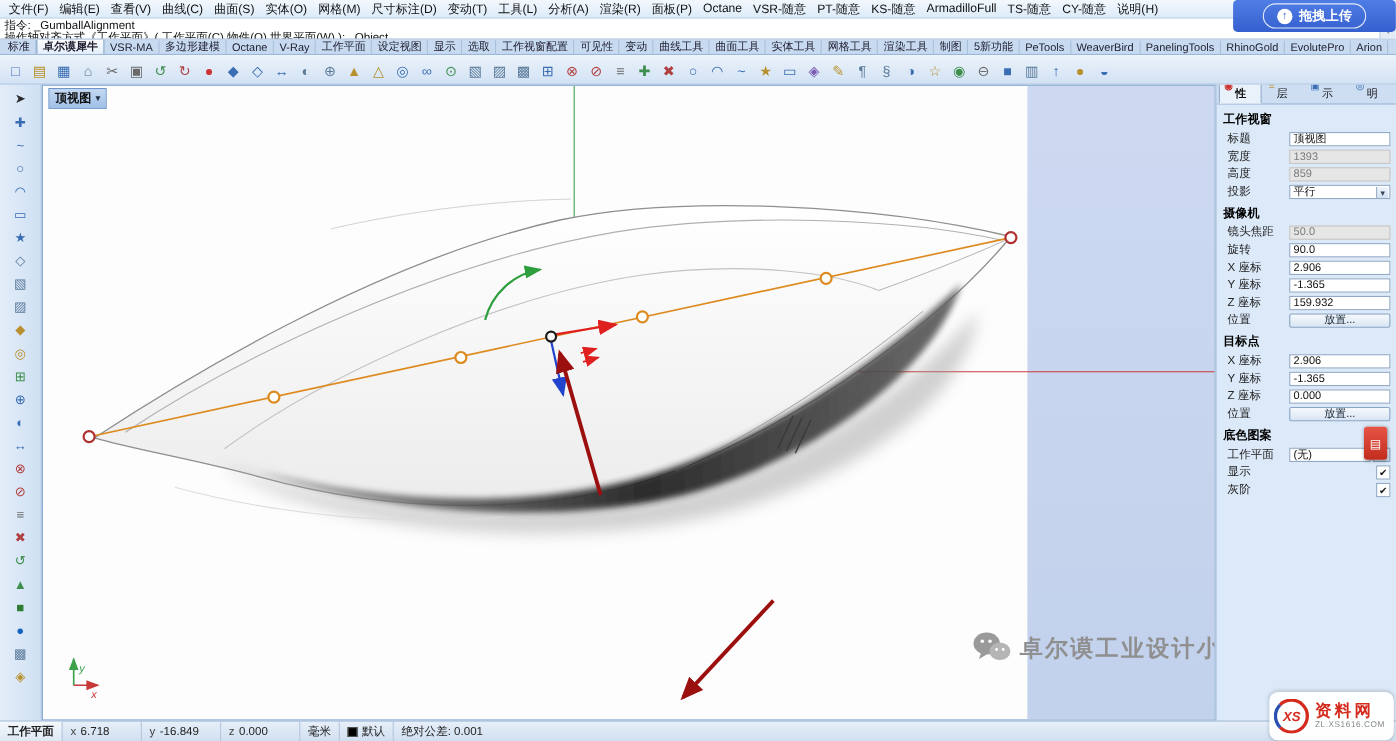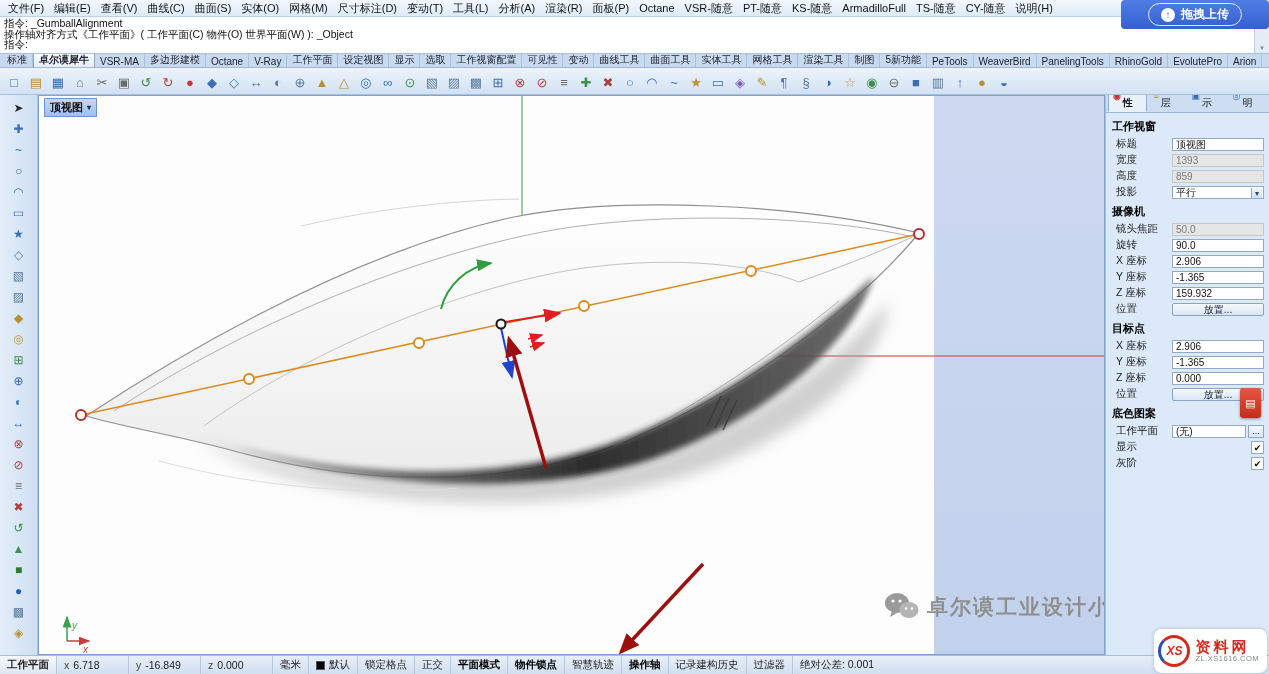--- a/index.html
+++ b/index.html
@@ -4,21 +4,21 @@
 <style>
   *{margin:0;padding:0;box-sizing:border-box}
   html,body{width:1269px;height:674px;overflow:hidden;font-family:"Liberation Sans",sans-serif;font-size:11px;color:#111;background:#d9e6f5}
   .app{position:relative;width:1269px;height:674px;display:flex;flex-direction:column;background:#d9e6f5}
 
   
   .menubar{height:17px;flex:none;display:flex;align-items:center;padding:0 3px;background:linear-gradient(#f3f8fd,#dcebf9);border-bottom:1px solid #bcd0e8;overflow:hidden;white-space:nowrap}
   .menu-item{padding:1px 5px;font-size:11px}
 
   
-  .cmdarea{height:37px;flex:none;background:#fff;border-bottom:1px solid #a9c0dc;position:relative;padding:1px 18px 0 4px;overflow:hidden}
+  .cmdarea{height:19px;flex:none;background:#fff;border-bottom:1px solid #a9c0dc;position:relative;padding:1px 18px 0 4px;overflow:hidden}
   .cmdline{height:10.5px;line-height:10.5px;font-size:10.5px;white-space:nowrap}
   .cmd-scroll{position:absolute;top:0;right:0;bottom:0;width:15px;background:#e4ecf6;border-left:1px solid #c2d2e6;display:flex;flex-direction:column;justify-content:space-between;align-items:center}
   .sarr{font-size:6px;color:#7a8ca2;line-height:9px}
 
   
   .tabbar{height:14px;flex:none;display:flex;align-items:flex-end;background:#c7daf0;border-bottom:1px solid #9db8d8;padding:0 2px;overflow:hidden;white-space:nowrap}
   .ttab{font-size:10px;padding:1px 5px 0 5px;border-right:1px solid #a9c0dc;color:#223}
   .ttab.active{background:linear-gradient(#fefefe,#e4eef9);border:1px solid #8fabce;border-bottom:none;font-weight:bold}
 
   
@@ -511,31 +511,20 @@
       </span>
     <span class="sb-cell sb-coord">
         <i>z</i>
         <span>0.000</span>
       </span>
     <span class="sb-cell">毫米</span>
     <span class="sb-cell sb-layer">
         <i class="swatch"></i>
         <span>默认</span>
       </span>
-    <span class="sb-toggles">
-
-    <span class="sb-cell sb-toggle">锁定格点</span>
-        <span class="sb-cell sb-toggle">正交</span>
-        <span class="sb-cell sb-toggle on">平面模式</span>
-        <span class="sb-cell sb-toggle on">物件锁点</span>
-        <span class="sb-cell sb-toggle">智慧轨迹</span>
-        <span class="sb-cell sb-toggle on">操作轴</span>
-        <span class="sb-cell sb-toggle">记录建构历史</span>
-        <span class="sb-cell sb-toggle">过滤器</span>
-      </span>
     <span class="sb-cell sb-tol">绝对公差: 0.001</span>
     <span class="sb-fill"></span>
   </div>
 
   <div class="upload-banner">
     <span class="upload-pill">
       <span class="upload-ico">↑</span>
       <span>拖拽上传</span>
     </span>
   </div>

